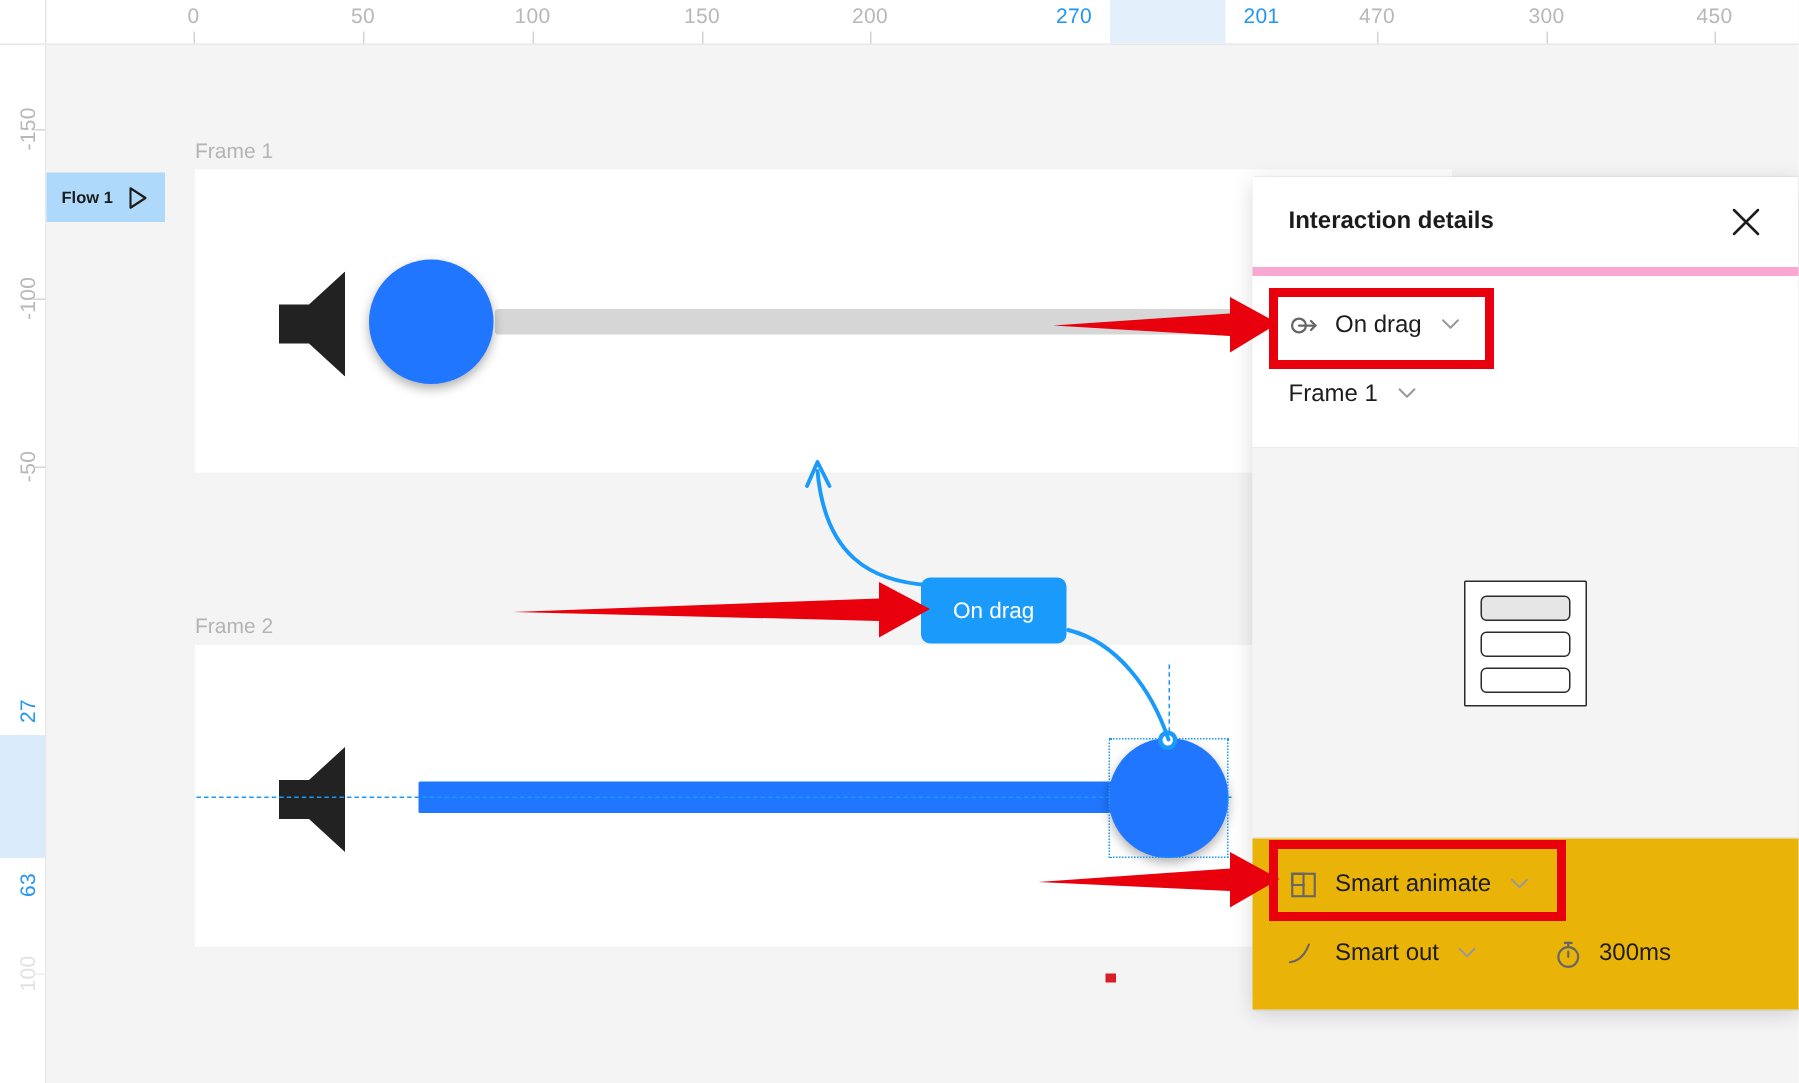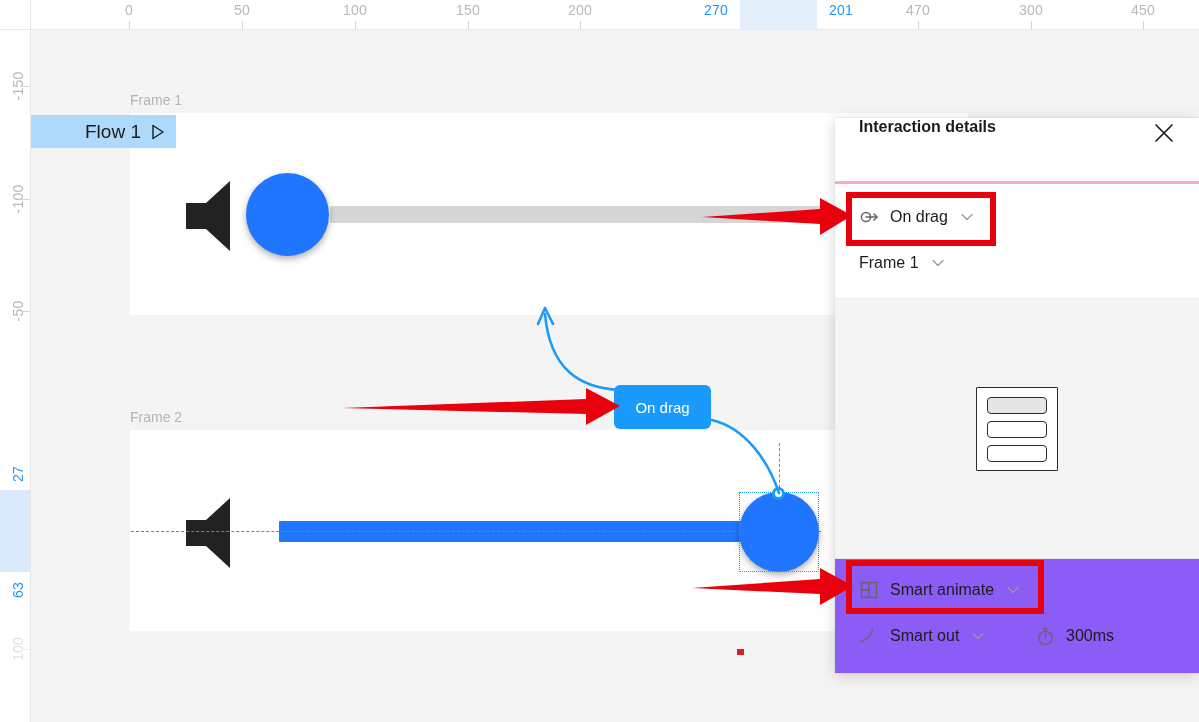--- a/index.html
+++ b/index.html
@@ -115,25 +115,24 @@
     height: 33px;
     background: #aed9fb;
     display: flex;
     align-items: center;
     gap: 10px;
     padding: 0 11px 0 10px;
     box-sizing: border-box;
     z-index: 8;
   }
   #flow-badge .flow-text {
-    font-size: 19px;
+    font-size: 11px;
     color: #1c1c1c;
-    font-weight: 400;
+    font-weight: 700;
     white-space: nowrap;
-    margin-left: 44px;
   }
 
   
   .speaker { position: absolute; }
 
   
   .track-gray {
     position: absolute;
     background: #d6d6d6;
     border-radius: 2px;
@@ -199,25 +198,25 @@
     background: #ffffff;
     box-shadow: 0 3px 14px rgba(0,0,0,.16), 0 0 1px rgba(0,0,0,.2);
     z-index: 20;
     display: flex;
     flex-direction: column;
   }
   #panel-header {
     height: 66px;
     flex: 0 0 66px;
     display: flex;
-    align-items: flex-start;
+    align-items: center;
     justify-content: space-between;
     padding: 0 20px 0 24px;
     box-sizing: border-box;
-    border-bottom: 3px solid #f9a8d4;
+    border-bottom: 6px solid #f9a8d4;
   }
   #panel-title {
     font-size: 16px;
     font-weight: bold;
     color: #1c1c1c;
   }
   #panel-close {
     width: 30px; height: 30px;
     display: flex; align-items: center; justify-content: center;
     cursor: pointer;
@@ -296,21 +295,21 @@
     width: 60px; height: 17px;
     border: 1.4px solid #2b2b2b;
     border-radius: 4px;
     box-sizing: border-box;
     background: #ffffff;
   }
   .preview-card .bar.filled { background: #e6e6e6; }
 
   #anim-controls {
     flex: 0 0 auto;
-    background: #8b5cf6;
+    background: #eab308;
     padding: 14px 24px 20px 24px;
     box-sizing: border-box;
   }
 
   
   .red-box {
     position: absolute;
     border: 6px solid #e8000d;
     box-sizing: border-box;
     z-index: 40;

